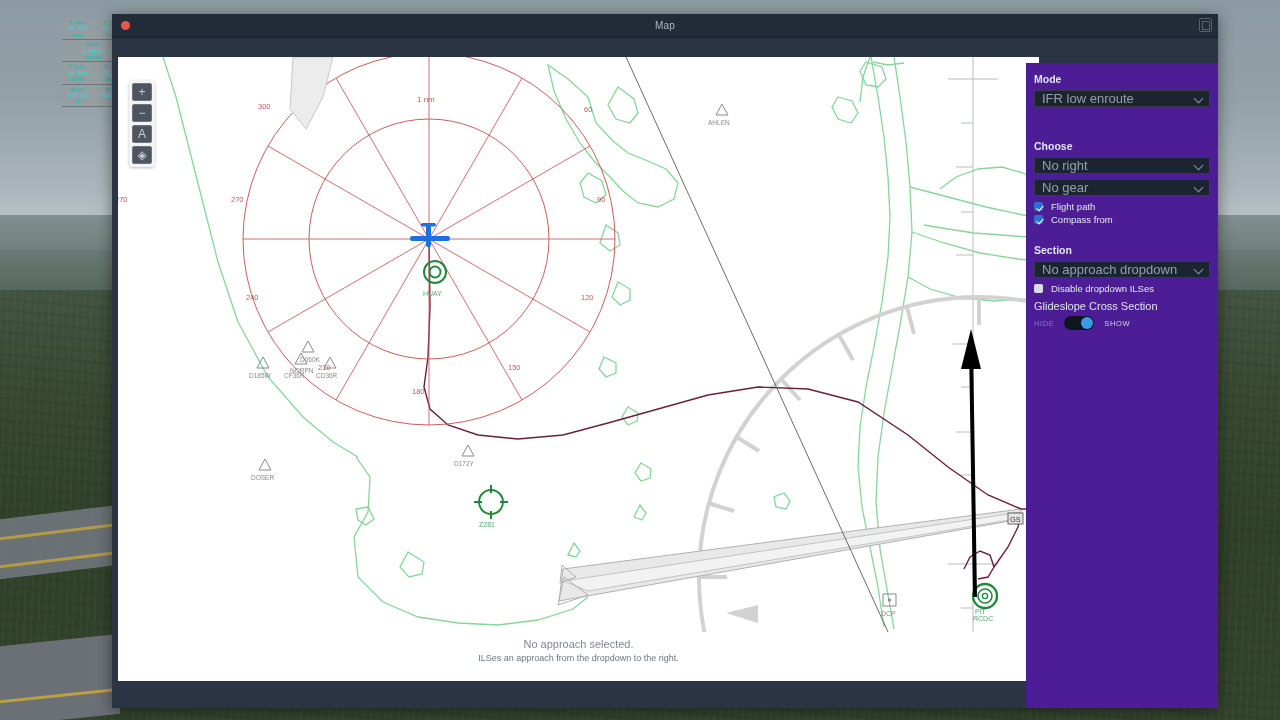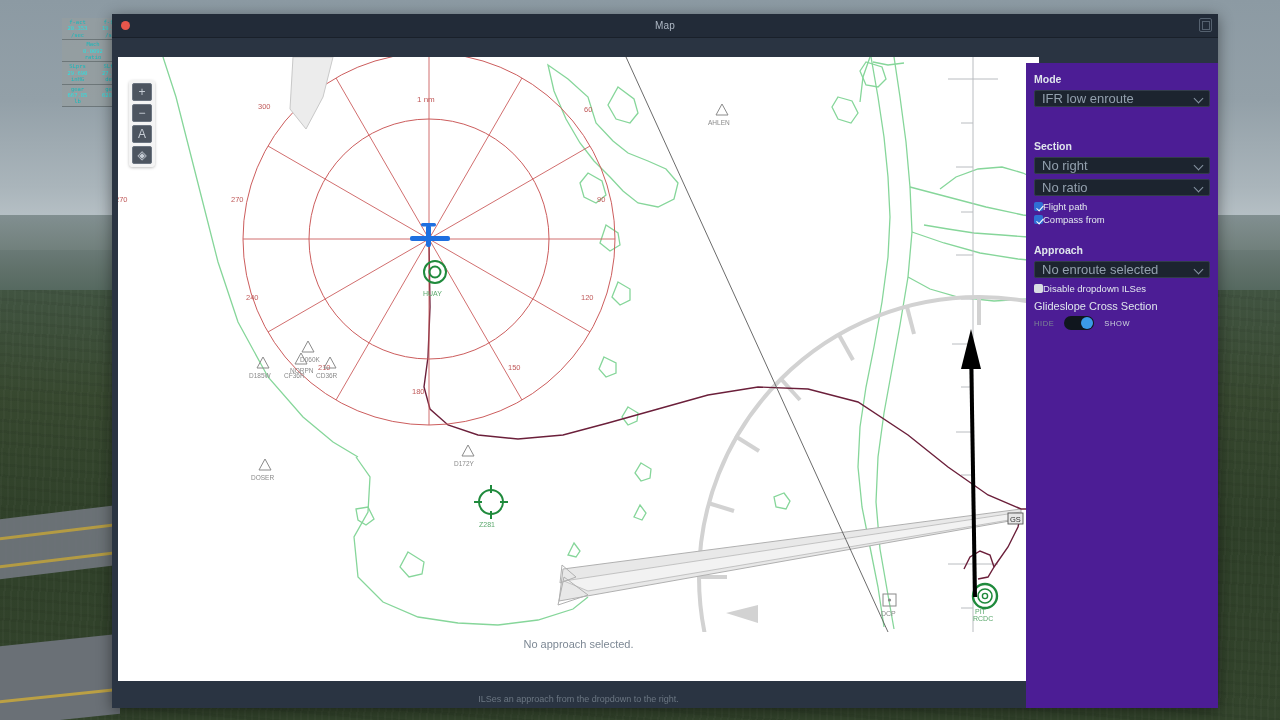--- a/index.html
+++ b/index.html
@@ -115,21 +115,21 @@
   .mc-btn {
     width:20px;height:18px;background:#4d5560;border-radius:2px;
     display:flex;align-items:center;justify-content:center;
     color:#c6ccd4;font-size:12px;line-height:1;
     border:1px solid #6b7480;
   }
 
   
   #bottom-msg {
     position:absolute; left:6px; top:600px; width:921px; height:66px;
-    display:flex; flex-direction:column; align-items:center; justify-content:space-between;
+    display:flex; flex-direction:column; align-items:center; justify-content:flex-start;
     gap:3px;
   }
   #msg-main { font-size:11px; color:#7d8894; }
   #msg-sub  { font-size:9px;  color:#6b7682; }
 
   
   #sidebar {
     position:absolute; right:0; top:25px; width:192px; height:645px;
     background:#4c1d95; padding:8px 8px 0 8px;
   }
@@ -146,21 +146,21 @@
   }
   .s-chevron {
     position:absolute; right:6px; top:4px; width:8px; height:8px;
   }
   .s-chevron:before{
     content:""; position:absolute; left:0; top:0;
     width:6px;height:6px;border-right:1.4px solid #8794a3;
     border-bottom:1.4px solid #8794a3; transform:rotate(45deg);
   }
   .s-check-row {
-    display:flex; align-items:center; gap:0; margin:2px 0 1px 0;
+    display:flex; align-items:center; gap:8px; margin:2px 0 1px 0;
   }
   .s-box {
     width:9px;height:9px;border-radius:1.5px;flex:none;
     background:#2f6fd4; border:1px solid #2f6fd4;
     position:relative;
   }
   .s-box.checked:after{
     content:""; position:absolute; left:2.5px; top:.5px;
     width:3px;height:6px;border-right:1.6px solid #fff;border-bottom:1.6px solid #fff;
     transform:rotate(42deg);
@@ -509,44 +509,44 @@
     <div id="sidebar">
 
       <div class="s-label first">Mode</div>
       <div class="s-select">
         <span>IFR low enroute</span>
         <span class="s-chevron"></span>
       </div>
 
       <div class="gap"></div>
 
-      <div class="s-label">Section</div>
+      <div class="s-label">Choose</div>
       <div class="s-select">
         <span>No right</span>
         <span class="s-chevron"></span>
       </div>
       <div class="s-select">
-        <span>No ratio</span>
+        <span>No gear</span>
         <span class="s-chevron"></span>
       </div>
 
       <div class="s-check-row">
         <span class="s-box checked"></span>
         <span class="s-check-lbl">Flight path</span>
       </div>
       <div class="s-check-row">
         <span class="s-box checked"></span>
         <span class="s-check-lbl">Compass from</span>
       </div>
 
       <div class="gap-s"></div>
 
-      <div class="s-label">Approach</div>
+      <div class="s-label">Section</div>
       <div class="s-select">
-        <span>No enroute selected</span>
+        <span>No approach dropdown</span>
         <span class="s-chevron"></span>
       </div>
 
       <div class="s-check-row">
         <span class="s-box unchecked"></span>
         <span class="s-check-lbl">Disable dropdown ILSes</span>
       </div>
 
       <div class="s-sub">Glideslope Cross Section</div>
       <div class="toggle-row">

